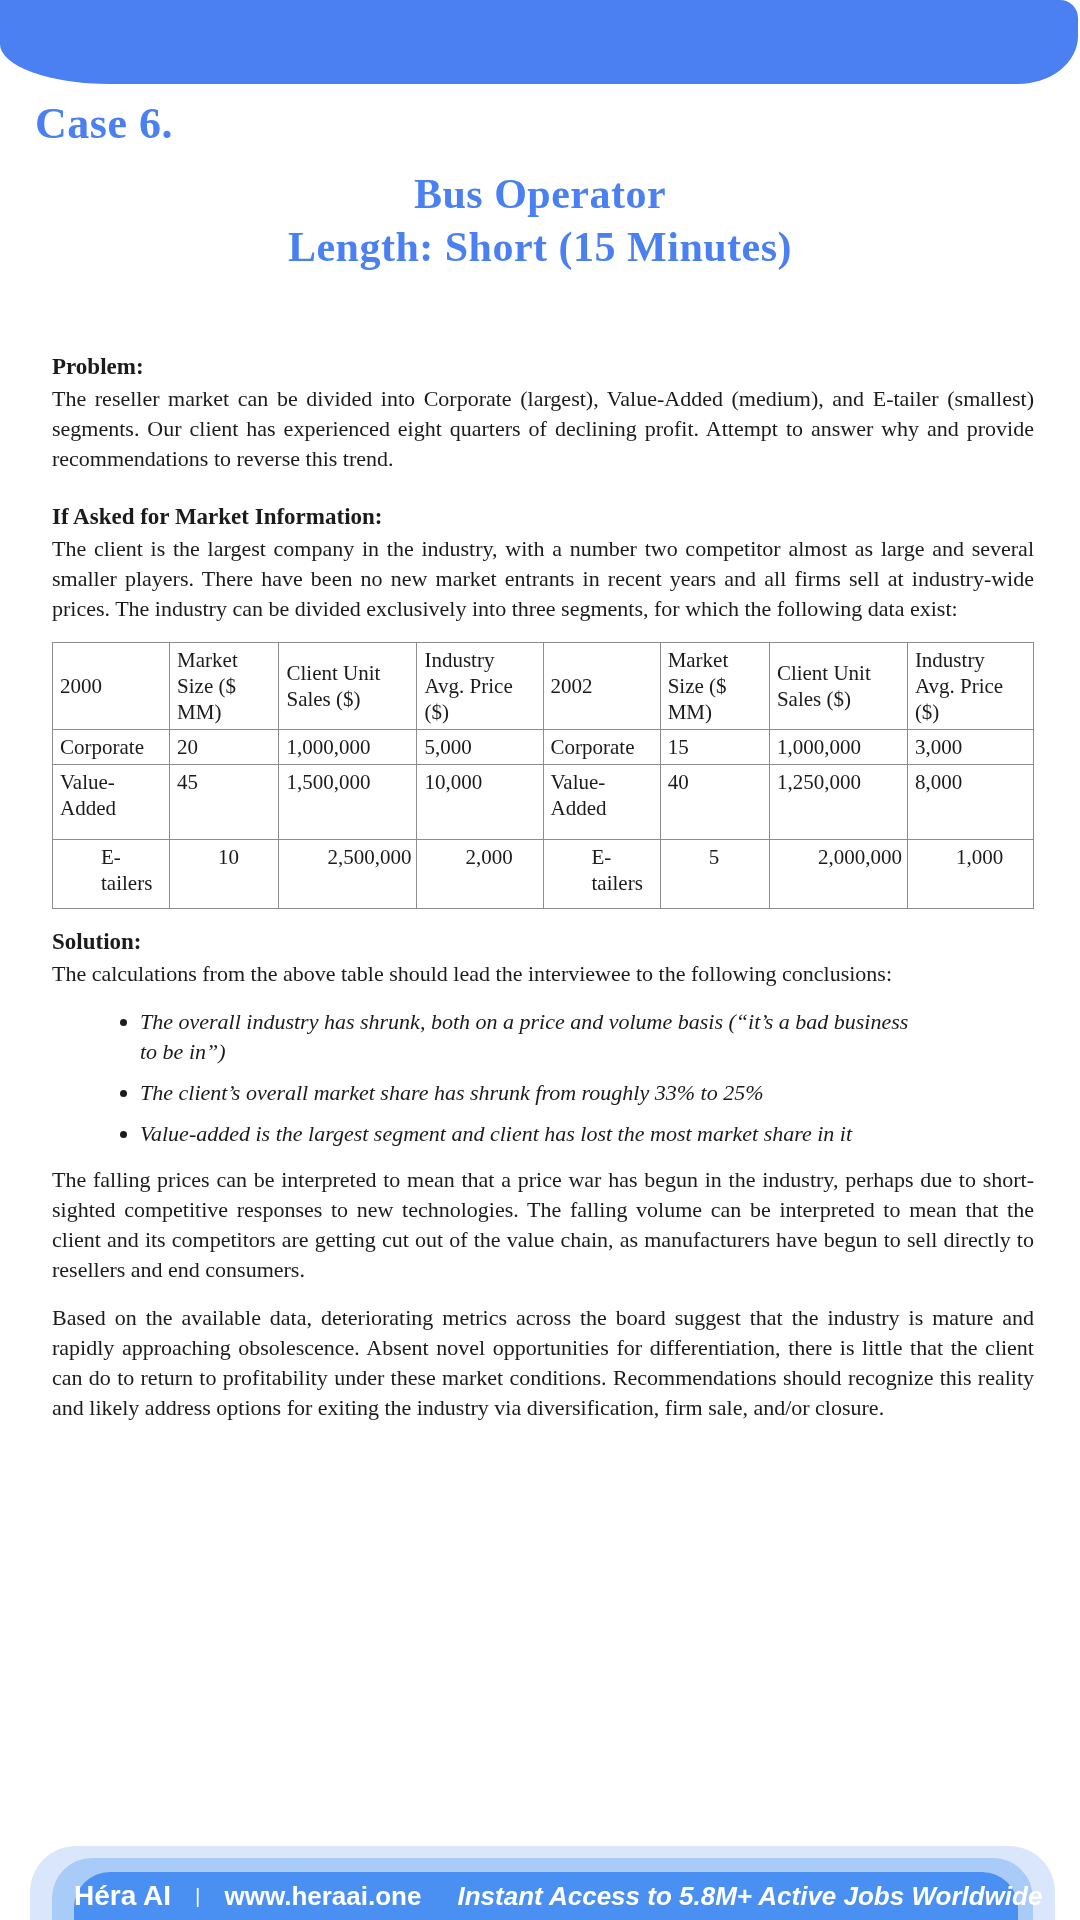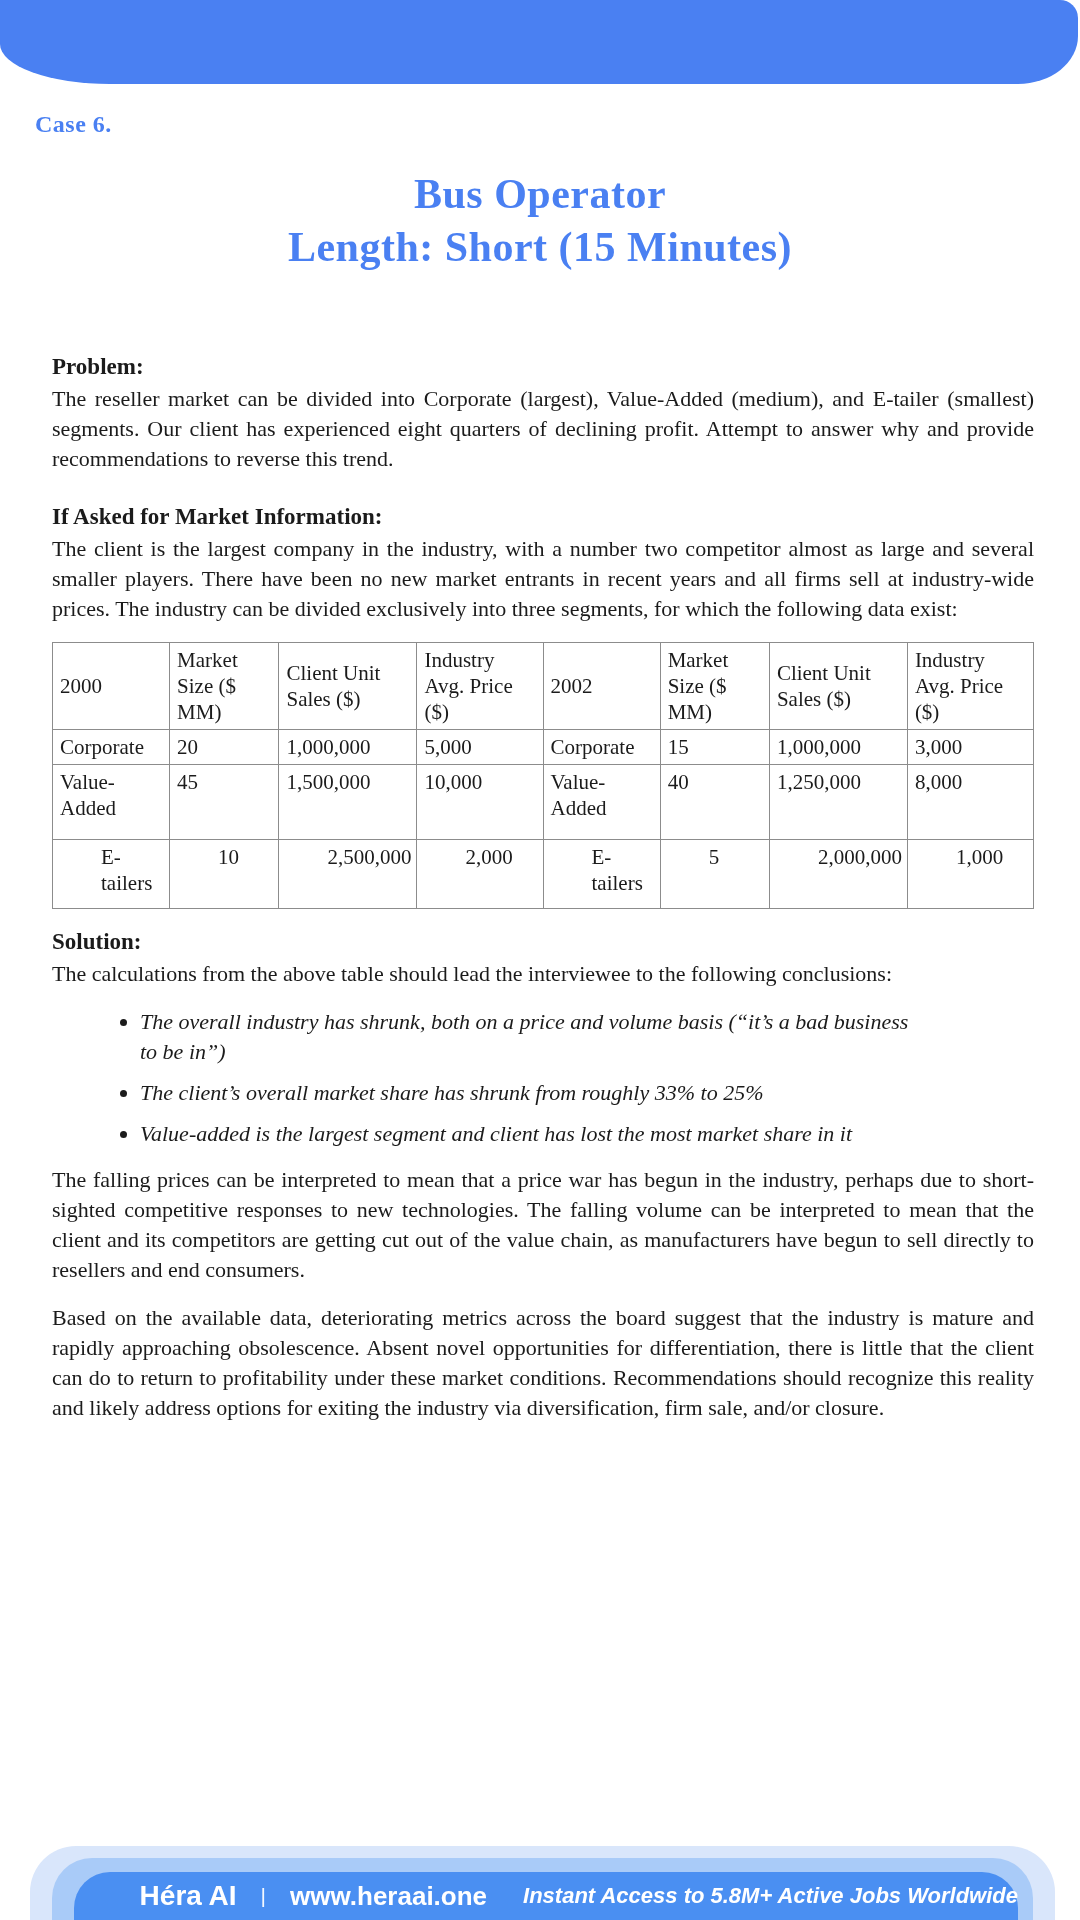--- a/index.html
+++ b/index.html
@@ -10,21 +10,21 @@
 
   
   .top-bar {
     position:absolute; left:0; top:0; width:1078px; height:84px;
     background:var(--accent-blue,#4a80f2);
     border-radius:0 18px 60px 110px / 0 18px 48px 40px;
   }
 
   .case-label {
     position:absolute; left:35px; top:104px;
-    font-family:cursive; font-weight:bold; font-size:24px; line-height:40px;
+    font-family:cursive; font-weight:bold; font-size:44px; line-height:40px;
     color:var(--accent-blue,#4a80f2); letter-spacing:.5px;
   }
 
   .doc-title {
     position:absolute; left:0; right:0; top:168px; text-align:center;
     font-family:cursive; font-weight:bold; font-size:42px; line-height:53px;
     color:var(--accent-blue,#4a80f2); letter-spacing:.5px;
   }
 
   
@@ -58,27 +58,27 @@
     position:absolute; left:30px; top:1846px; width:1025px; height:74px;
     background:var(--footer-outer,#d9e6fb); border-radius:46px 46px 0 0;
   }
   .footer-mid {
     position:absolute; left:22px; right:22px; top:12px; bottom:0;
     background:var(--footer-mid,#a9cbf8); border-radius:40px 40px 0 0;
   }
   .footer-inner {
     position:absolute; left:22px; right:15px; top:14px; bottom:0;
     background:var(--footer-blue,#4a8ff2); border-radius:36px 36px 0 0;
-    display:flex; align-items:center; justify-content:flex-end;
+    display:flex; align-items:center; justify-content:flex-start;
     font-family:"Liberation Sans", sans-serif; color:#ffffff; white-space:nowrap;
   }
   .footer-inner .brand { font-size:28px; font-weight:bold; }
   .footer-inner .fdiv  { font-size:21px; margin:0 24px; opacity:.95; }
   .footer-inner .furl  { font-size:26px; font-weight:bold; }
-  .footer-inner .ftag  { font-size:22px; font-weight:bold; font-style:italic; margin-left:36px; }
+  .footer-inner .ftag  { font-size:26px; font-weight:bold; font-style:italic; margin-left:36px; }
 </style>
 </head>
 <body>
 
 <div class="page">
 
   <div class="top-bar"></div>
 
   <div class="case-label">Case 6.</div>
 

